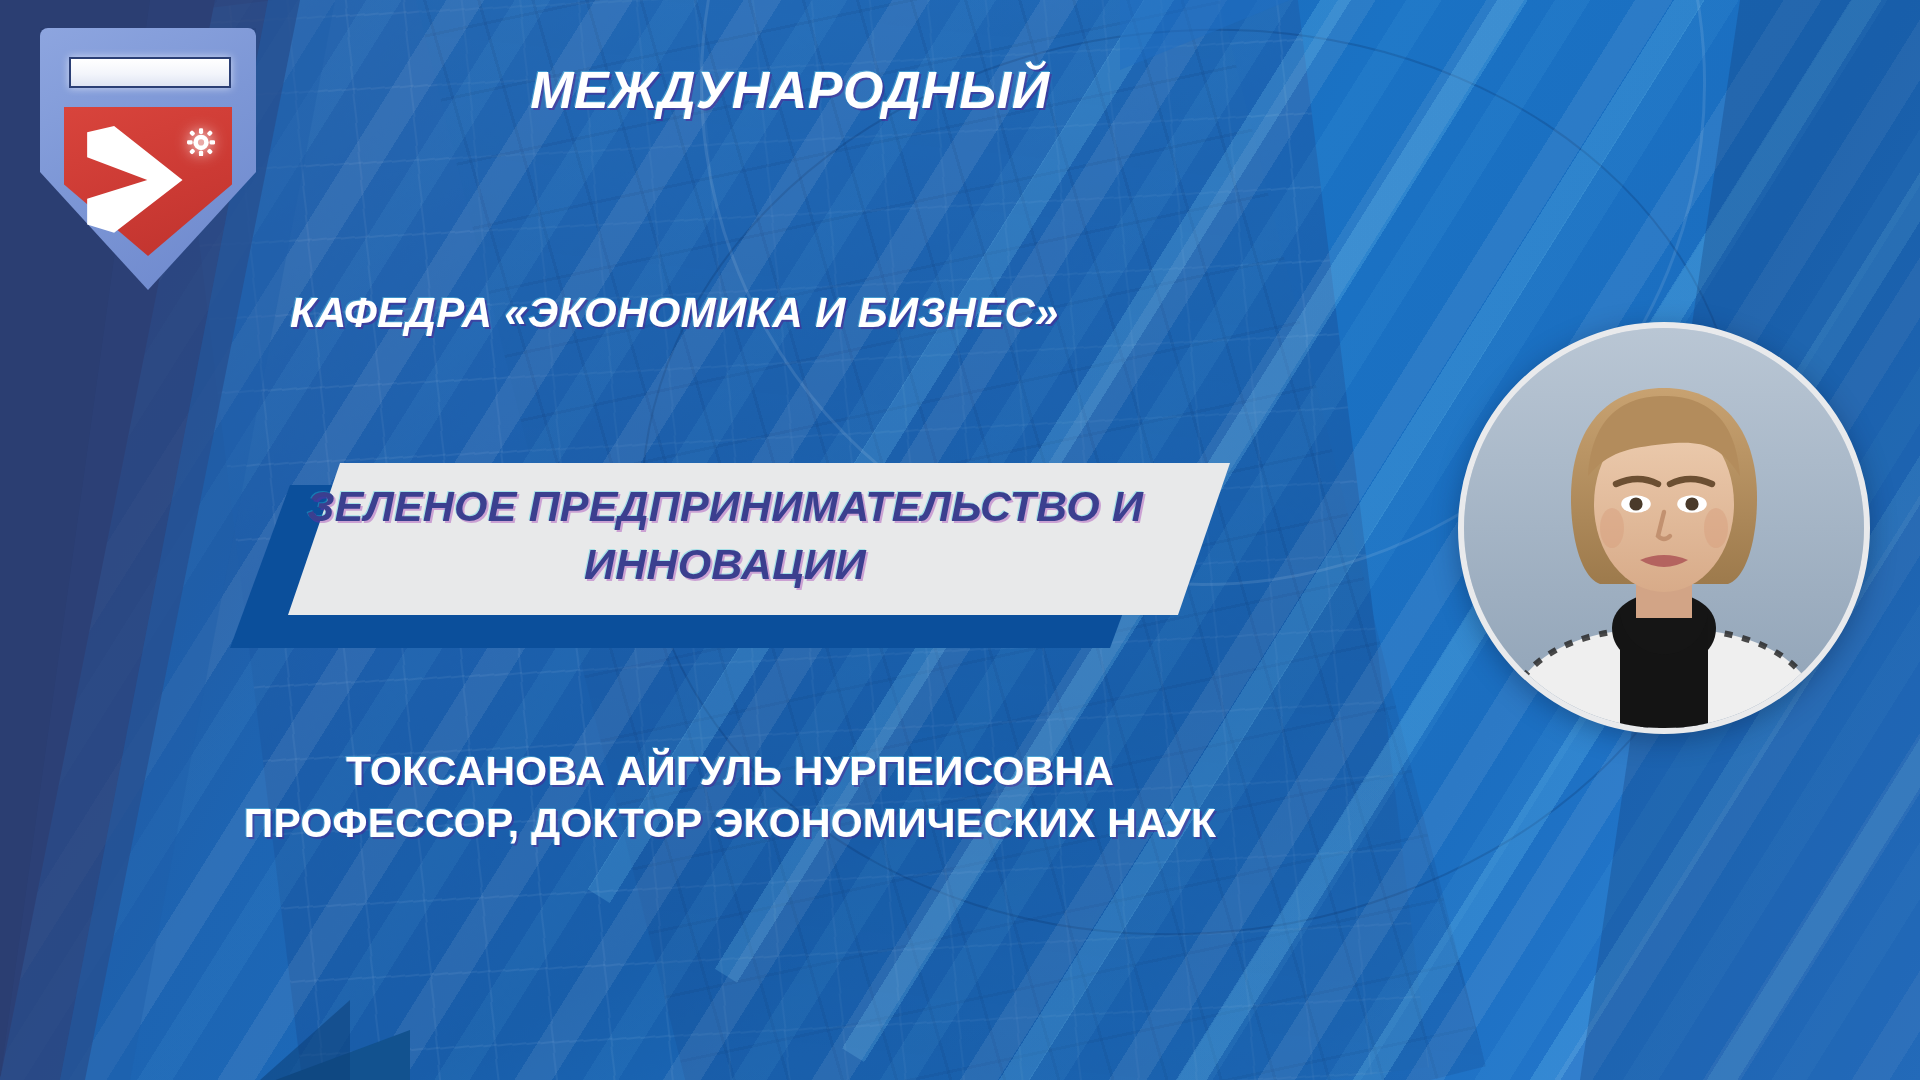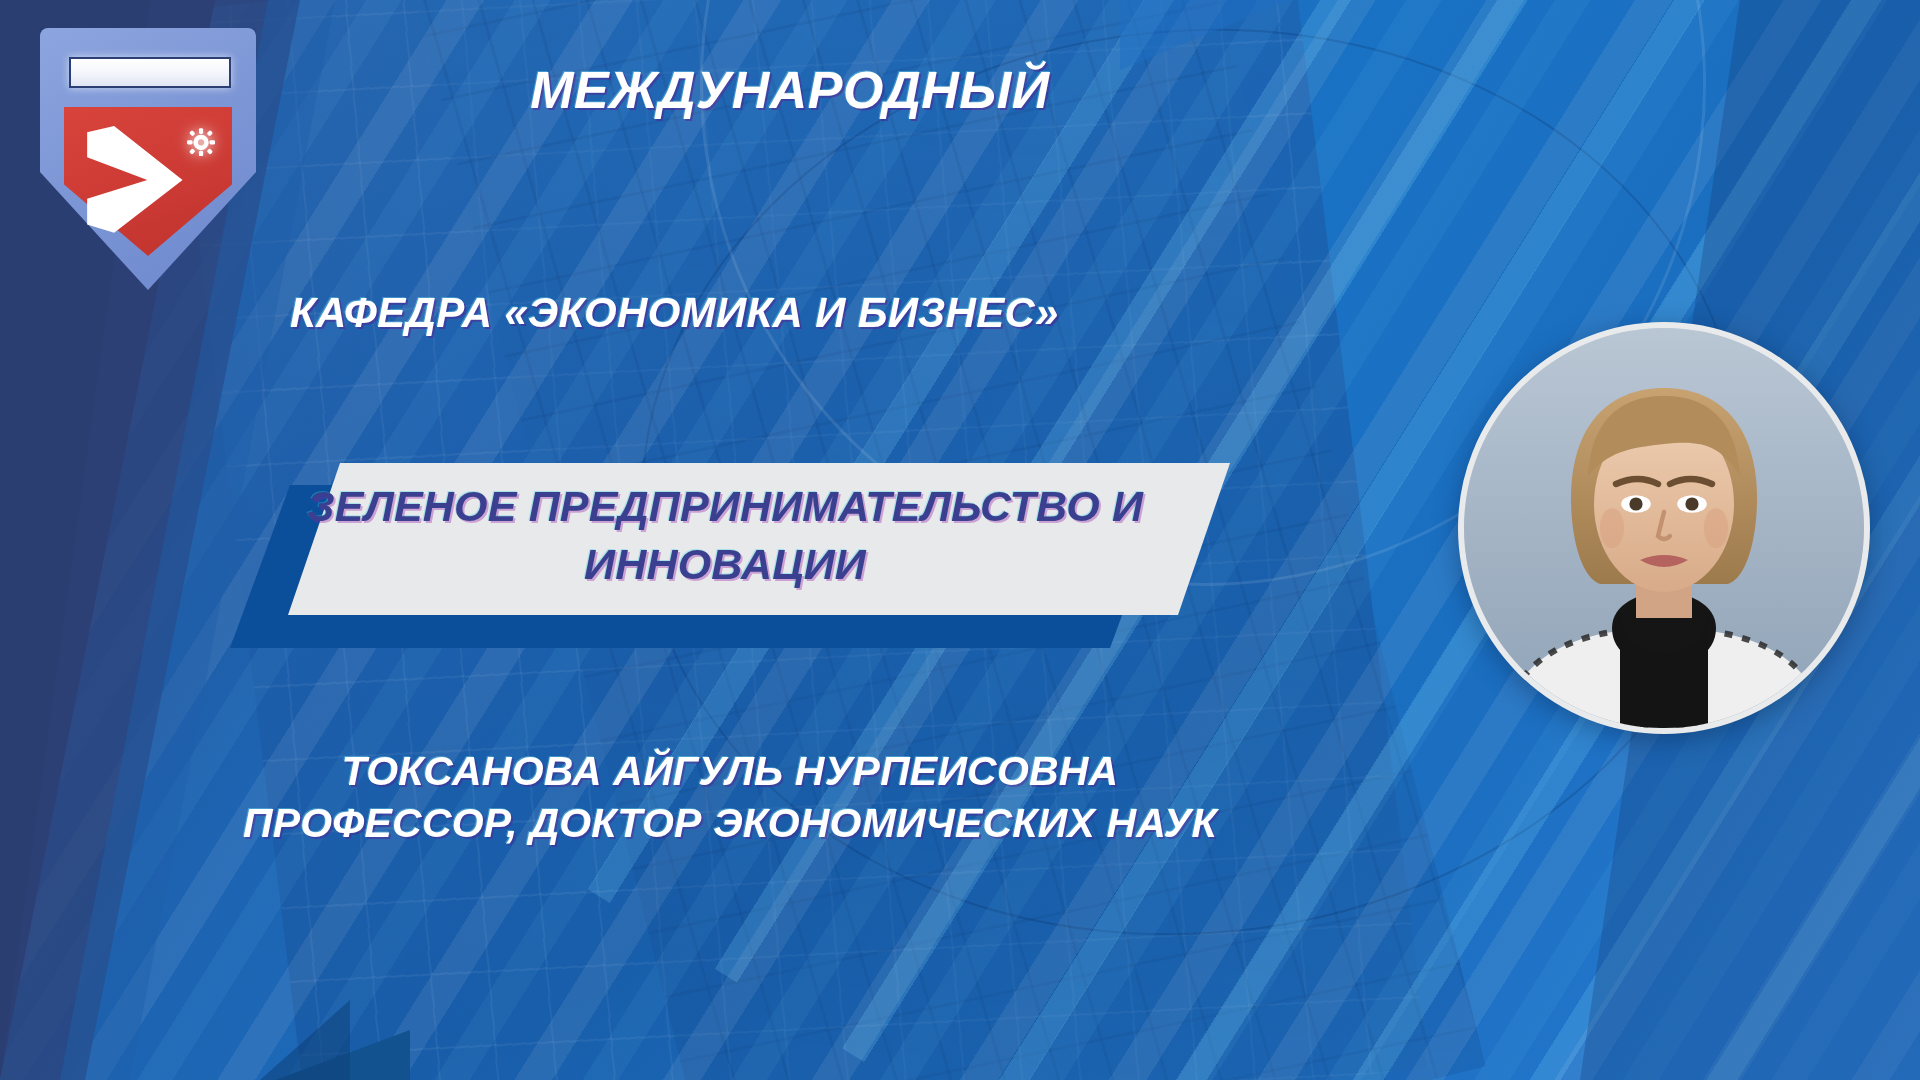--- a/index.html
+++ b/index.html
@@ -193,21 +193,21 @@
     letter-spacing: .2px;
     text-shadow: 2px 2px 0 rgba(150,30,170,.35), -1px -1px 0 rgba(40,210,225,.35);
   }
 
   
   .speaker {
     position: absolute;
     left: 200px; top: 745px; width: 1060px;
     text-align: center;
     color: #ffffff;
-    font-weight: 700; font-style: italic;
+    font-weight: 700; 
     font-size: 41px; line-height: 1.27;
     letter-spacing: .2px;
     text-shadow: 2px 2px 0 rgba(90,20,140,.40), -1px -1px 0 rgba(120,240,255,.35);
   }
 
   
   .portrait {
     position: absolute;
     left: 1458px; top: 322px;
     width: 400px; height: 400px;

